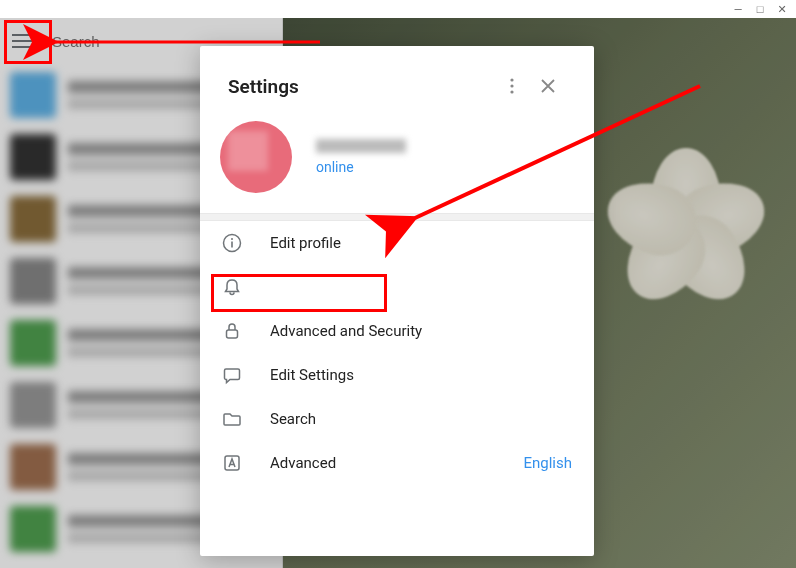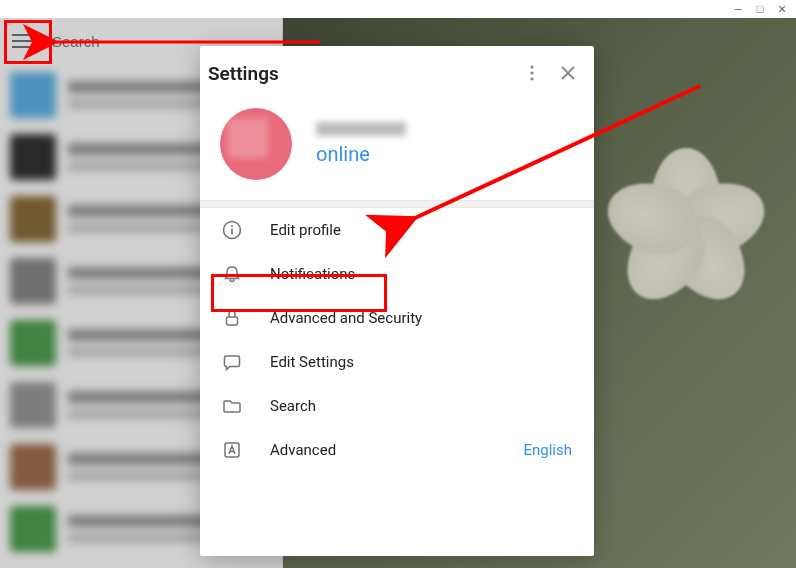--- a/index.html
+++ b/index.html
@@ -132,21 +132,22 @@
       height: 510px;
       background: #fff;
       box-shadow: 0 4px 24px rgba(0,0,0,0.25);
       border-radius: 2px;
       z-index: 10;
     }
     .settings-header {
       height: 54px;
       display: flex;
       align-items: center;
-      padding: 0 8px;
+      padding: 0 28px;
+      margin-top: 13px;
     }
     .settings-title {
       font-size: 19px;
       font-weight: 600;
       flex: 1;
       color: #222;
     }
     .header-icon {
       width: 36px;
       height: 36px;
@@ -182,21 +183,21 @@
     }
     .profile-info { display: flex; flex-direction: column; gap: 6px; }
     .profile-name {
       width: 90px;
       height: 14px;
       background: #bbb;
       filter: blur(3px);
     }
     .profile-status {
       color: #3390ec;
-      font-size: 20px;
+      font-size: 14px;
     }
     .divider {
       height: 8px;
       background: #f1f1f1;
       border-top: 1px solid #e8e8e8;
       border-bottom: 1px solid #e8e8e8;
     }
     .menu-item {
       height: 44px;
       display: flex;
@@ -380,21 +381,20 @@
     </div>
     <div class="menu-label">Edit profile</div>
   </div>
 
   <div class="menu-item">
     <div class="menu-icon">
       <svg width="20" height="20" viewBox="0 0 20 20">
           <path d="M10 3 C7 3 5 5 5 8 L5 12 L3.5 14.5 L16.5 14.5 L15 12 L15 8 C15 5 13 3 10 3 Z M8 15.5 C8 16.6 8.9 17.5 10 17.5 C11.1 17.5 12 16.6 12 15.5" fill="none" stroke="#707579" stroke-width="1.5"></path>
         </svg>
     </div>
-    <div class="menu-label">Notifications</div>
   </div>
 
   <div class="menu-item">
     <div class="menu-icon">
       <svg width="20" height="20" viewBox="0 0 20 20">
           <rect x="4.5" y="9" width="11" height="8" rx="2" fill="none" stroke="#707579" stroke-width="1.5"></rect>
           <path d="M7 9 L7 6 C7 4.3 8.3 3 10 3 C11.7 3 13 4.3 13 6 L13 9" fill="none" stroke="#707579" stroke-width="1.5"></path>
         </svg>
     </div>
     <div class="menu-label">Advanced and Security</div>

